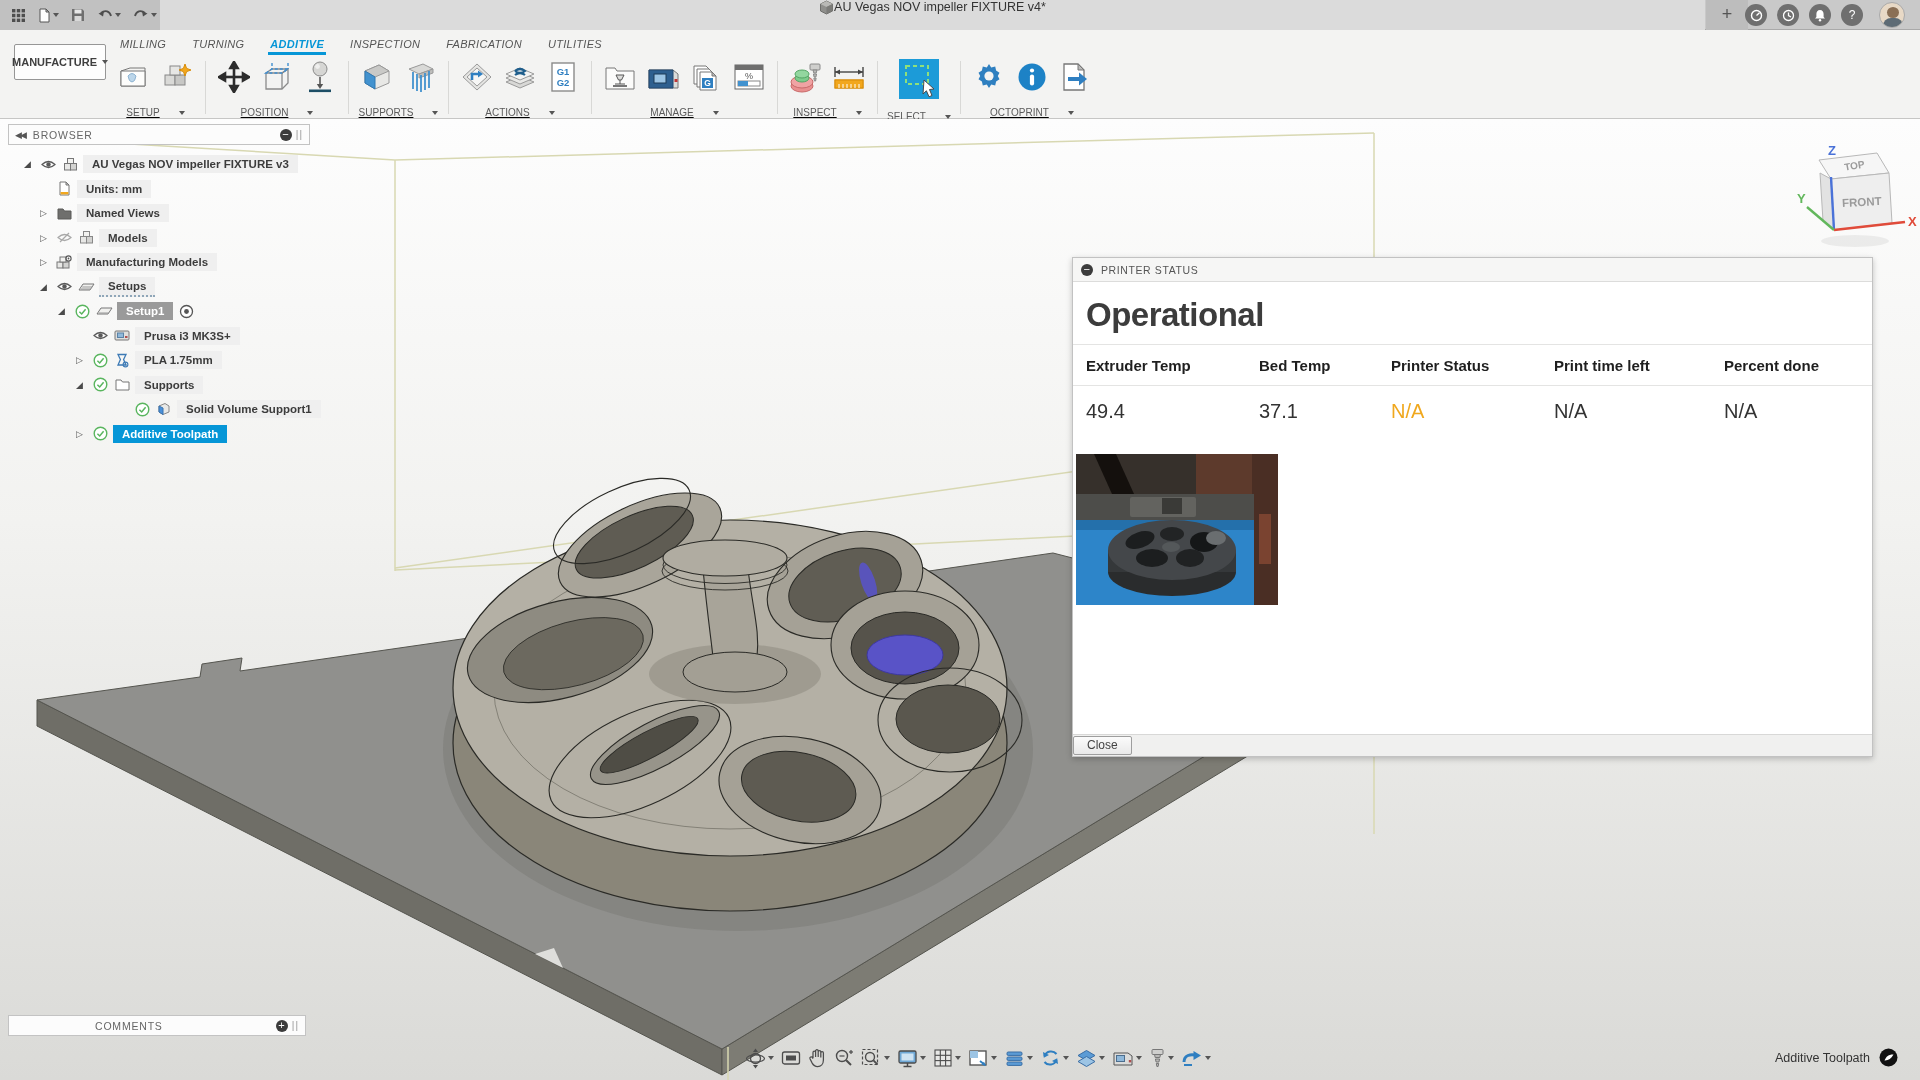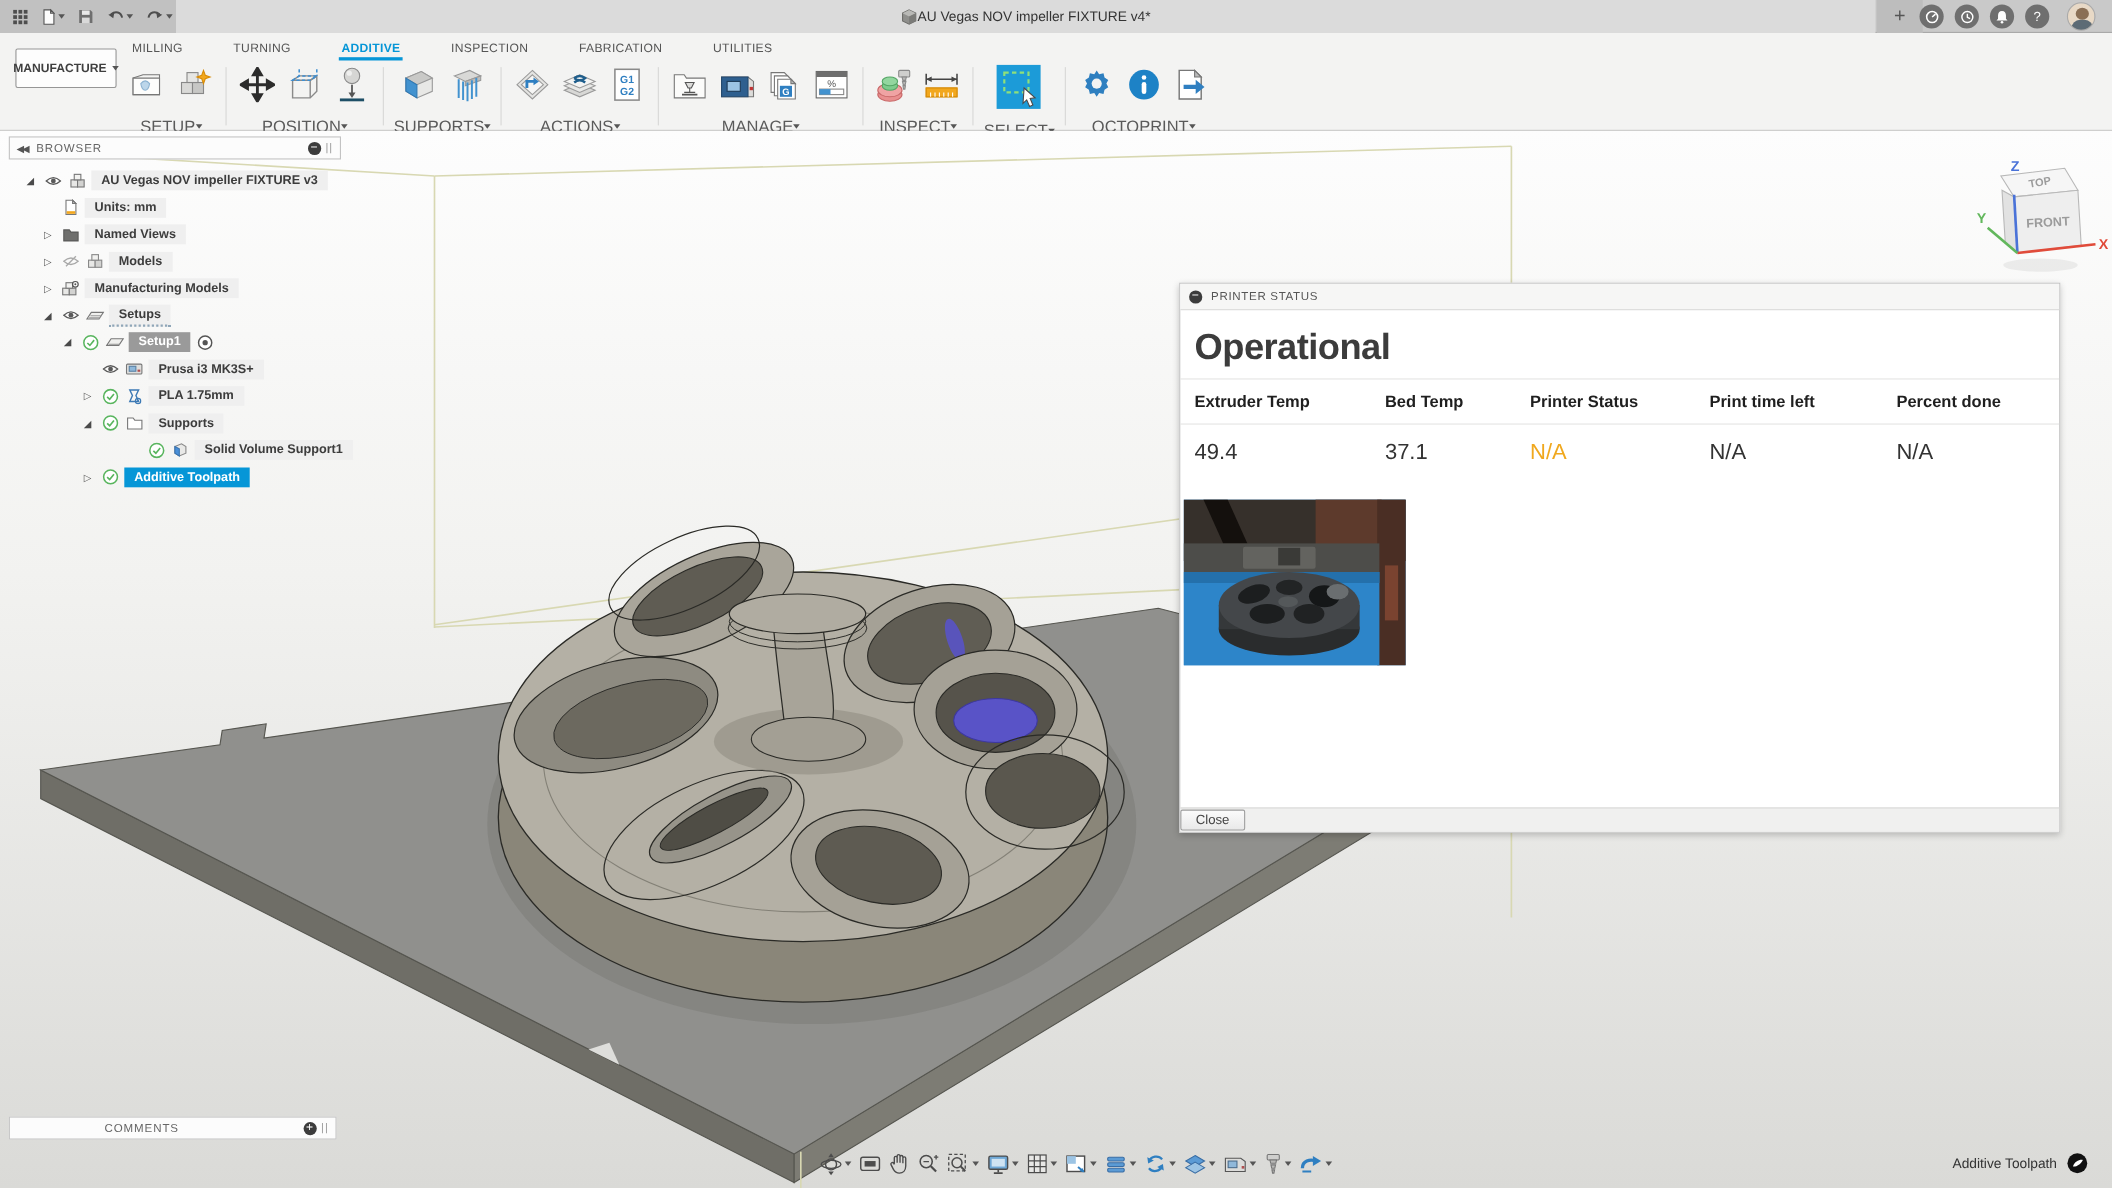--- a/index.html
+++ b/index.html
@@ -4,39 +4,39 @@
 <style>
   * { margin:0; padding:0; box-sizing:border-box; }
   html,body { width:1920px; height:1080px; overflow:hidden; font-family:"Liberation Sans", sans-serif; }
   body { position:relative; background:#fff; outline:1px solid #7f7f7f; outline-offset:-1px; }
 
   
   .titlebar { position:absolute; left:0; top:0; width:1920px; height:30px; background:#c9c9c9; border-bottom:1px solid #a9a9a9; }
   .tb-left { position:absolute; left:0; top:0; width:160px; height:30px; background:#c1c1c1; display:flex; align-items:center; gap:6px; padding-left:8px; }
   .tb-btn { display:flex; align-items:center; gap:2px; padding:2px 3px; cursor:default; }
   .caret { width:0; height:0; border-left:3.5px solid transparent; border-right:3.5px solid transparent; border-top:4px solid #555; display:inline-block; }
-  .doc-tab { position:absolute; left:160px; top:0; width:1545px; height:30px; background:#dbdbdb; display:flex; align-items:center; justify-content:center; gap:0; }
+  .doc-tab { position:absolute; left:160px; top:0; width:1545px; height:30px; background:#dbdbdb; display:flex; justify-content:center; gap:0; }
   .doc-title { font-size:12.5px; color:#333; }
   .tab-close { position:absolute; right:12px; top:6px; font-size:15px; color:#555; width:18px; height:18px; text-align:center; line-height:18px; }
   .newtab { position:absolute; left:1706px; top:0; width:42px; height:30px; background:#bdbdbd; color:#555; font-size:18px; text-align:center; line-height:28px; }
   .tb-circle { position:absolute; top:4px; width:22px; height:22px; border-radius:50%; background:#6f6f6f; color:#fff; display:flex; align-items:center; justify-content:center; font-size:12px; }
   .avatar { position:absolute; left:1879px; top:2px; width:26px; height:26px; border-radius:50%; background:radial-gradient(circle at 50% 35%, #e8d9c6 0 100%); overflow:hidden; border:1px solid #aaa; }
   .avatar .head { position:absolute; left:7px; top:4px; width:12px; height:11px; border-radius:50%; background:#8a6f55; }
   .avatar .body { position:absolute; left:3px; top:15px; width:20px; height:12px; border-radius:8px 8px 0 0; background:#5d6b75; }
 
   
   .ribbon { position:absolute; left:0; top:30px; width:1920px; height:89px; background:#f3f3f2; border-bottom:1px solid #c6c6c5; }
   .workspace-btn { position:absolute; left:14px; top:14px; width:92px; height:36px; background:#fdfdfd; border:1px solid #969696; border-radius:2px; display:flex; align-items:center; justify-content:center; gap:5px; font-size:11px; font-weight:bold; color:#3f3f3f; }
-  .ribbon-tabs { position:absolute; left:118px; top:0; height:27px; display:flex; gap:42px; align-items:center; }
+  .ribbon-tabs { position:absolute; left:118px; top:0; height:27px; display:flex; gap:22px; align-items:center;font-style:italic; }
   .rtab { font-size:11px; color:#555; letter-spacing:.3px; padding:6px 2px 5px 2px; }
   .rtab.active { color:#0696d7; font-weight:bold; border-bottom:3px solid #0696d7; padding-bottom:2px; }
   .ribbon-groups { position:absolute; left:106px; top:27px; height:61px; display:flex; align-items:stretch; }
   .rgroup { display:flex; flex-direction:column; align-items:center; padding:0 9px;text-decoration:underline; }
   .ricons { flex:1; display:flex; align-items:center; gap:5px; }
-  .rlabel { height:16px; display:flex; align-items:center; gap:0; font-size:15px; color:#5a5a5a;margin-top:10px; }
+  .rlabel { height:16px; display:flex; align-items:center; gap:19px; font-size:10px; color:#5a5a5a;margin-top:10px; }
   .rsep { width:1px; background:#d8d8d6; margin:4px 0; }
   .ribtn { width:38px; height:40px; display:flex; align-items:center; justify-content:center; }
   .ribtn.big { width:44px; height:44px; }
 
   
   .viewport { position:absolute; left:0; top:119px; width:1920px; height:961px; background:linear-gradient(180deg,#fdfdfd 0%, #f2f2f0 42%, #dadad7 100%); overflow:hidden; }
   .scene { position:absolute; left:0; top:0; width:1920px; height:961px; }
 
   
   .viewcube { position:absolute; left:1795px; top:14px; width:126px; height:126px; }

